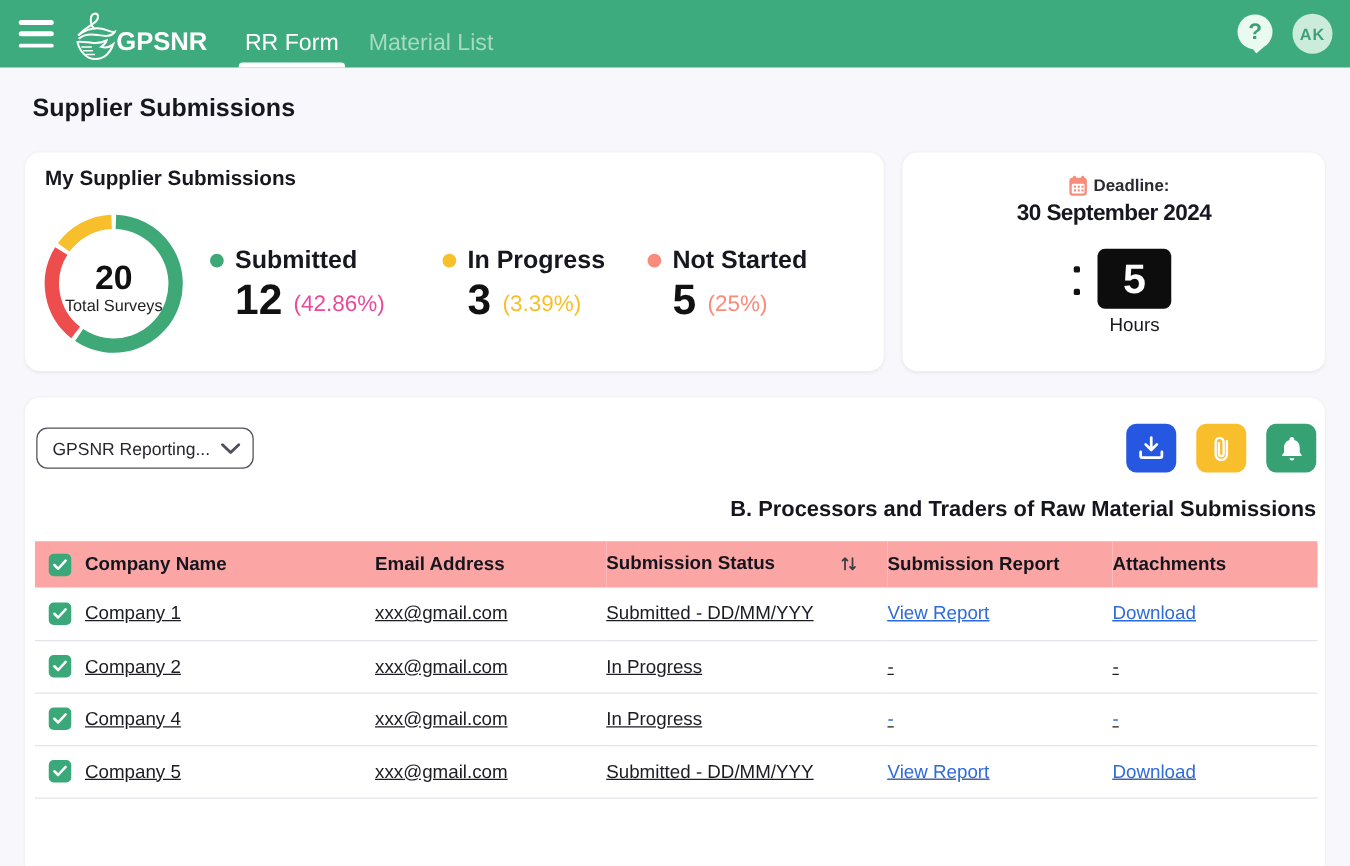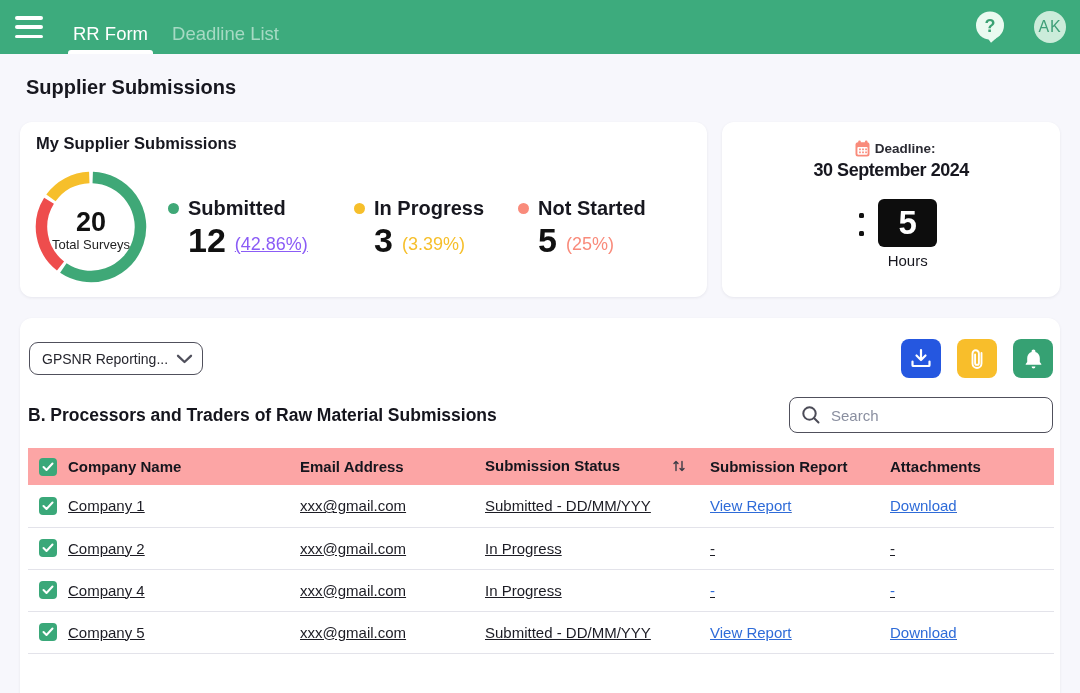--- a/index.html
+++ b/index.html
@@ -12,21 +12,21 @@
 .logo { display:flex; align-items:center; margin-left:16px; } .logo svg { margin-top:5px; }
 .logo svg { display:block; }
 .logotext { color:#fff; font-weight:bold; font-size:20.5px; letter-spacing:0; margin-left:0; position:relative; top:7px; }
 .nav { display:flex; margin-left:25px; height:54px; }
 .navitem { position:relative; height:54px; display:flex; align-items:center; padding:0 5px; font-size:18.5px; } .navitem span { position:relative; top:7px; }
 .navitem.active { color:#fff; }
 .navitem.active::after { content:""; position:absolute; left:0; right:0; bottom:0; height:4px; background:#fff; border-radius:3px 3px 0 0; }
 .navitem.inactive { color:#a6dac4; }
 .hdr-right { position:absolute; right:0; top:0; height:54px; display:flex; align-items:center; }
 .help { width:30px; height:32px; margin-right:15px; position:relative; }
-.avatar { width:32px; height:32px; border-radius:50%; background:#cbecda; color:#3f9f78; font-size:16px; font-weight:400; display:flex; align-items:center; justify-content:center; margin-right:14px; letter-spacing:0.8px;margin-left:14px; }
+.avatar { width:32px; height:32px; border-radius:50%; background:#cbecda; color:#3f9f78; font-size:13px; font-weight:700; display:flex; align-items:center; justify-content:center; margin-right:14px; letter-spacing:0.8px; }
 
 .page { padding:0 20px; }
 h1.title { font-size:20px; font-weight:bold; color:#17171f; margin:22px 6px 0; }
 .cards { display:flex; margin-top:23px; }
 .card { background:#fff; border-radius:12px; box-shadow:0 1px 3px rgba(40,40,60,0.08); }
 .card1 { width:688px; height:175px; position:relative; }
 .card1 h2 { font-size:16.5px; font-weight:bold; color:#17171f; position:absolute; left:16px; top:12px; }
 .donutwrap { position:absolute; left:13px; top:47px; width:116px; height:116px; }
 .donutwrap .ctr { position:absolute; top:3px; left:0; width:116px; height:116px; display:flex; flex-direction:column; align-items:center; justify-content:center; }
 .ctr .n { font-size:27px; font-weight:bold; color:#111; line-height:1; }
@@ -81,26 +81,35 @@
 .sorticon { float:right; margin-right:24px; margin-top:2px; }
 </style>
 </head>
 <body>
 <div class="hdr">
   <div class="burger">
       <span></span>
       <span></span>
       <span></span>
     </div>
+  <div class="logo">
+    <svg width="34" height="46" viewBox="0 0 34 46" fill="none" stroke="#fff" stroke-linecap="round">
+      <path d="M16 15.5 C 12.5 11.5, 13 4.8, 16.5 4 C 19.5 3.3, 20.5 7, 18 9.8 C 15 13, 8.5 15.5, 4 21" stroke-width="1.6"></path>
+      <path d="M4 21 C 10 16.5, 17 15, 22.5 16 C 27.5 17, 30.5 19.5, 33 18.3 C 30 23, 24 21.8, 19 21 C 14 20.2, 8 20.8, 4.5 23.5" stroke-width="1.6"></path>
+      <path d="M3 26.5 C 4.5 34, 10.5 40.5, 17.5 40.2 C 24.5 40, 29.5 35, 31.5 28.5 C 28.5 31, 25 31.3, 22 30.5 C 24.5 28.8, 25.8 27.3, 26.3 25.4 C 22.5 27.2, 18.5 27.6, 14.5 27.2 C 10 26.8, 5.5 26, 3 26.5 Z" stroke-width="1.6"></path>
+      <path d="M6.5 30.5 L 14 30.5 M8 33.5 L 15 33.5 M10.2 36.5 L 16.5 36.5" stroke-width="1.2"></path>
+    </svg>
+    <div class="logotext">GPSNR</div>
+  </div>
   <div class="nav">
     <div class="navitem active">
         <span>RR Form</span>
       </div>
     <div class="navitem inactive" style="margin-left:14px;">
-        <span>Deadline List</span>
+        <span>Material List</span>
       </div>
   </div>
   <div class="hdr-right">
     <div class="help">
       <svg width="30" height="32" viewBox="0 0 30 32">
         <circle cx="15" cy="14.5" r="14" fill="#eafaf0"></circle>
         <path d="M11.5 25.5 L22 26.5 L16 31.8 Z" fill="#eafaf0"></path>
         <text x="15" y="20.5" font-size="18" font-weight="bold" fill="#3ba173" text-anchor="middle" font-family="Liberation Sans, sans-serif">?</text>
       </svg>
     </div>
@@ -123,21 +132,21 @@
           <div class="ctr">
               <div class="n">20</div>
               <div class="l">Total Surveys</div>
             </div>
         </div>
         <div class="legend">
           <div class="leg leg1">
             <div class="top"><span class="dot" style="background:#3fa877;"></span>Submitted</div>
             <div class="nums">
                 <span class="big">12</span>
-                <span class="pct" style="color:#8b5cf6;text-decoration:underline;">(42.86%)</span>
+                <span class="pct" style="color:#ec4899;">(42.86%)</span>
               </div>
           </div>
           <div class="leg leg2">
             <div class="top"><span class="dot" style="background:#f6bf2b;"></span>In Progress</div>
             <div class="nums">
                 <span class="big">3</span>
                 <span class="pct" style="color:#f6bf2b;">(3.39%)</span>
               </div>
           </div>
           <div class="leg">
@@ -204,27 +213,20 @@
         <div class="ibtn green">
           <svg width="21" height="22" viewBox="0 0 21 22" fill="#fff">
             <path d="M10.5 1.5 C 11.6 1.5 12.4 2.3 12.4 3.3 L12.4 3.9 C 15 4.7 16.8 7 16.8 9.9 L16.8 14 L18.3 16 Q18.8 16.8 17.9 16.8 L3.1 16.8 Q2.2 16.8 2.7 16 L4.2 14 L4.2 9.9 C 4.2 7 6 4.7 8.6 3.9 L8.6 3.3 C 8.6 2.3 9.4 1.5 10.5 1.5 Z"></path>
             <path d="M8.6 18.6 L12.4 18.6 A 1.9 1.9 0 0 1 8.6 18.6 Z"></path>
           </svg>
         </div>
       </div>
     </div>
     <div class="subhead">
       <h3>B. Processors and Traders of Raw Material Submissions</h3>
-      <div class="search">
-        <svg width="20" height="20" viewBox="0 0 20 20" fill="none" stroke="#4b4b57" stroke-width="2" stroke-linecap="round">
-          <circle cx="8.5" cy="8.5" r="6.2"></circle>
-          <path d="M13.2 13.2 L17.5 17.5"></path>
-        </svg>
-        <span class="ph">Search</span>
-      </div>
     </div>
     <table>
       <thead>
         <tr>
           <th class="cbcell">
               <span class="cb">
                 <svg width="12" height="10" viewBox="0 0 12 10" fill="none">
                   <path d="M1.5 5 L4.5 8 L10.5 1.5" stroke="#fff" stroke-width="2" stroke-linecap="round" stroke-linejoin="round"></path>
                 </svg>
               </span>

